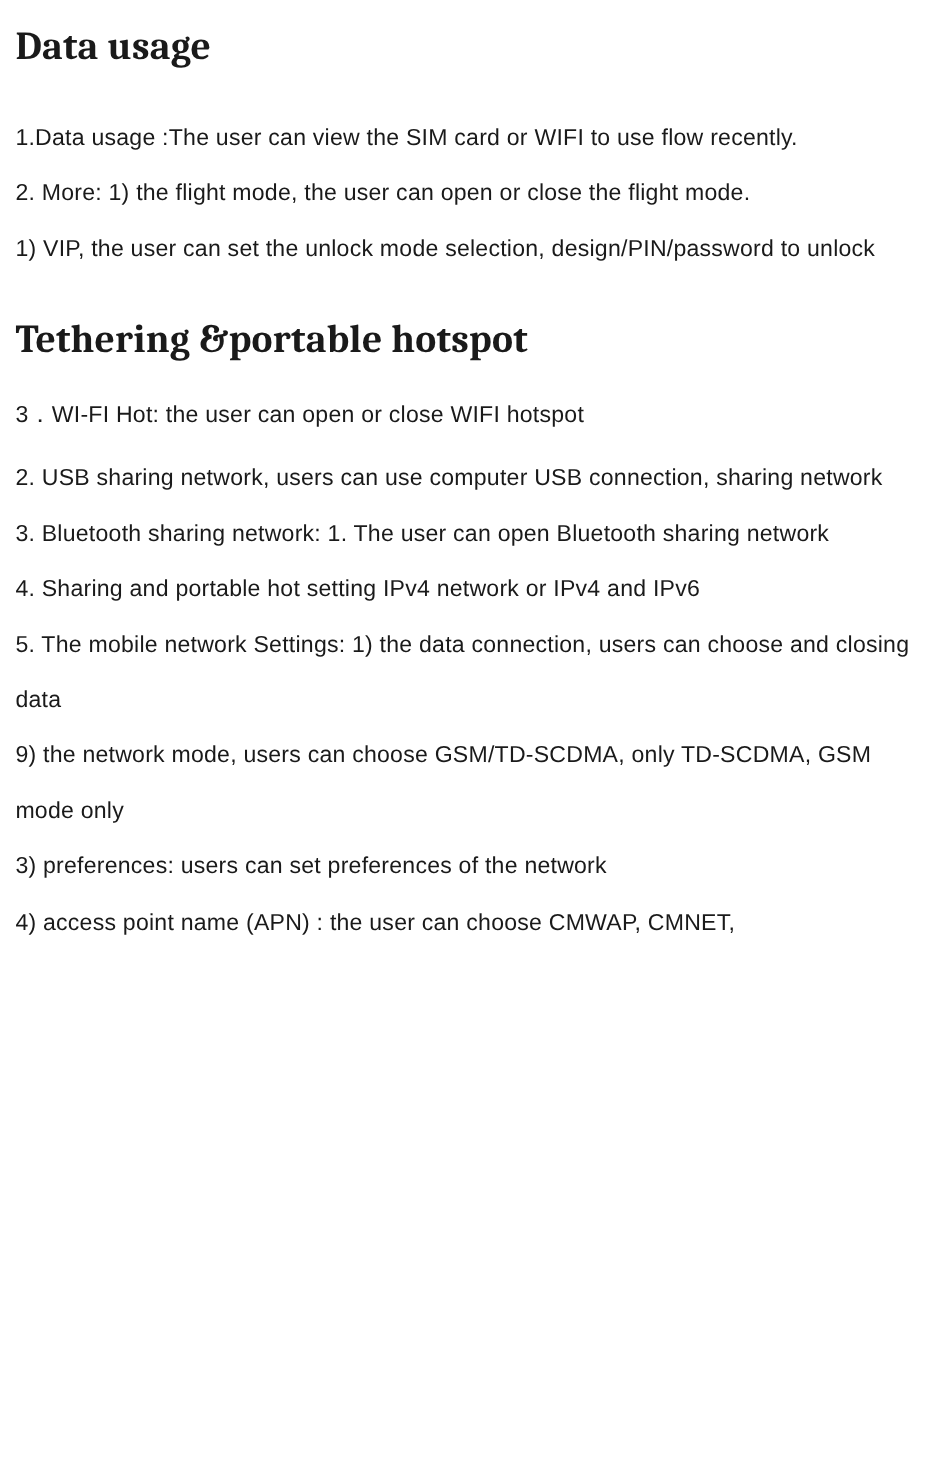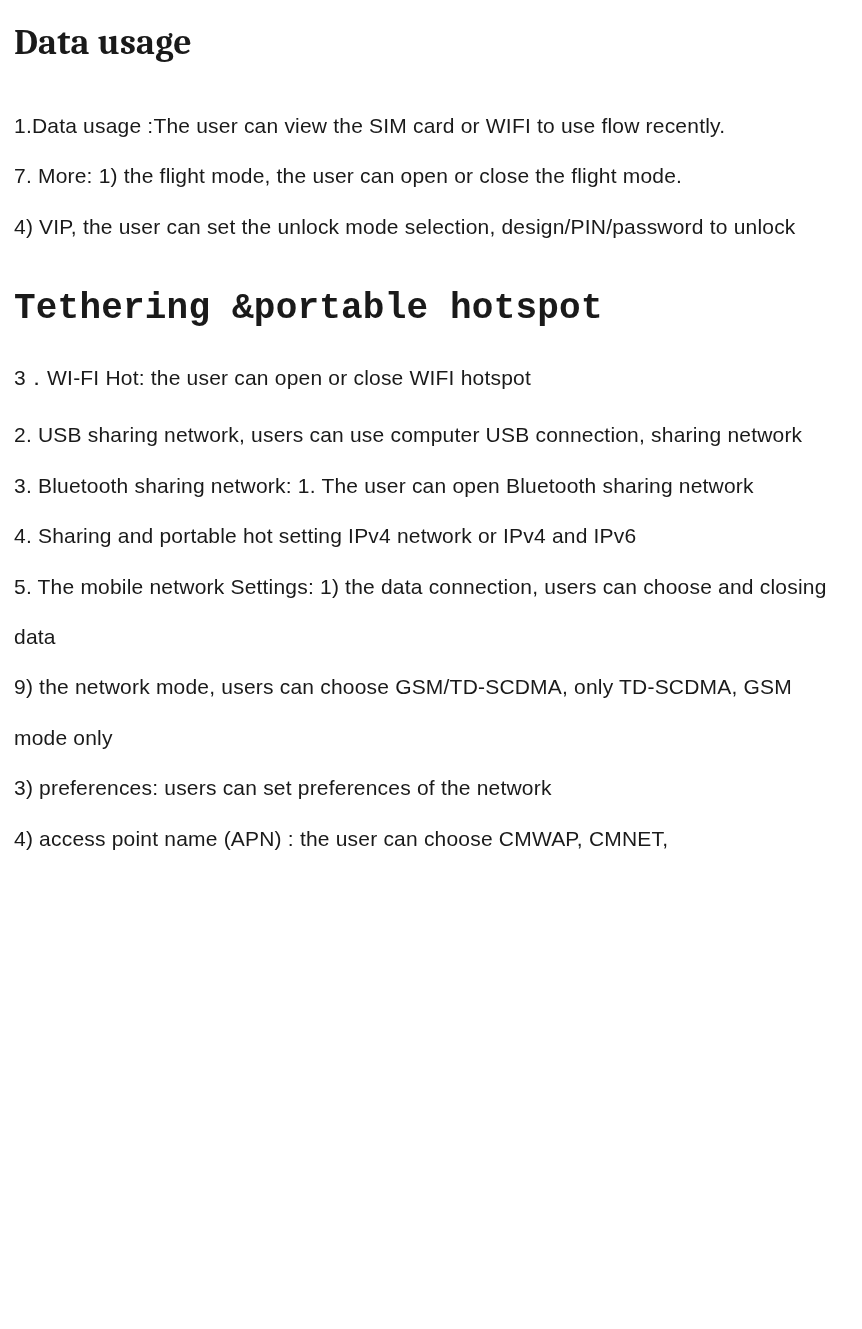--- a/index.html
+++ b/index.html
@@ -16,42 +16,41 @@
       font-family: Cambria, Georgia, "Times New Roman", serif;
       font-weight: 700;
       font-size: 36px;
       line-height: 1.4;
       margin-bottom: 0.9em;
       letter-spacing: 0.2px;
     }
     .heading-2 {
       margin-top: 0.9em;
       margin-bottom: 0.5em;
-      font-family: Liberation Mono, monospace;
     }
     .para {
       font-family: Verdana, Tahoma, sans-serif;
       font-size: 21px;
       line-height: 2.4;
       letter-spacing: 0.2px;
     }
     .para-tight {
       margin-top: 0.35em;
     }
   </style>
 </head>
 <body>
 
 <div class="heading">Data usage</div>
 
 <div class="para">1.Data usage :The user can view the SIM card or WIFI to use flow recently.</div>
 
-<div class="para">7. More: 1) the flight mode, the user can open or close the flight mode.</div>
+<div class="para">2. More: 1) the flight mode, the user can open or close the flight mode.</div>
 
-<div class="para">4) VIP, the user can set the unlock mode selection, design/PIN/password to unlock</div>
+<div class="para">1) VIP, the user can set the unlock mode selection, design/PIN/password to unlock</div>
 
 <div class="heading heading-2">Tethering &amp;portable hotspot</div>
 
 <div class="para">3．WI-FI Hot: the user can open or close WIFI hotspot</div>
 
 <div class="para para-tight">2. USB sharing network, users can use computer USB connection, sharing network</div>
 
 <div class="para">3. Bluetooth sharing network: 1. The user can open Bluetooth sharing network</div>
 
 <div class="para">4. Sharing and portable hot setting IPv4 network or IPv4 and IPv6</div>

